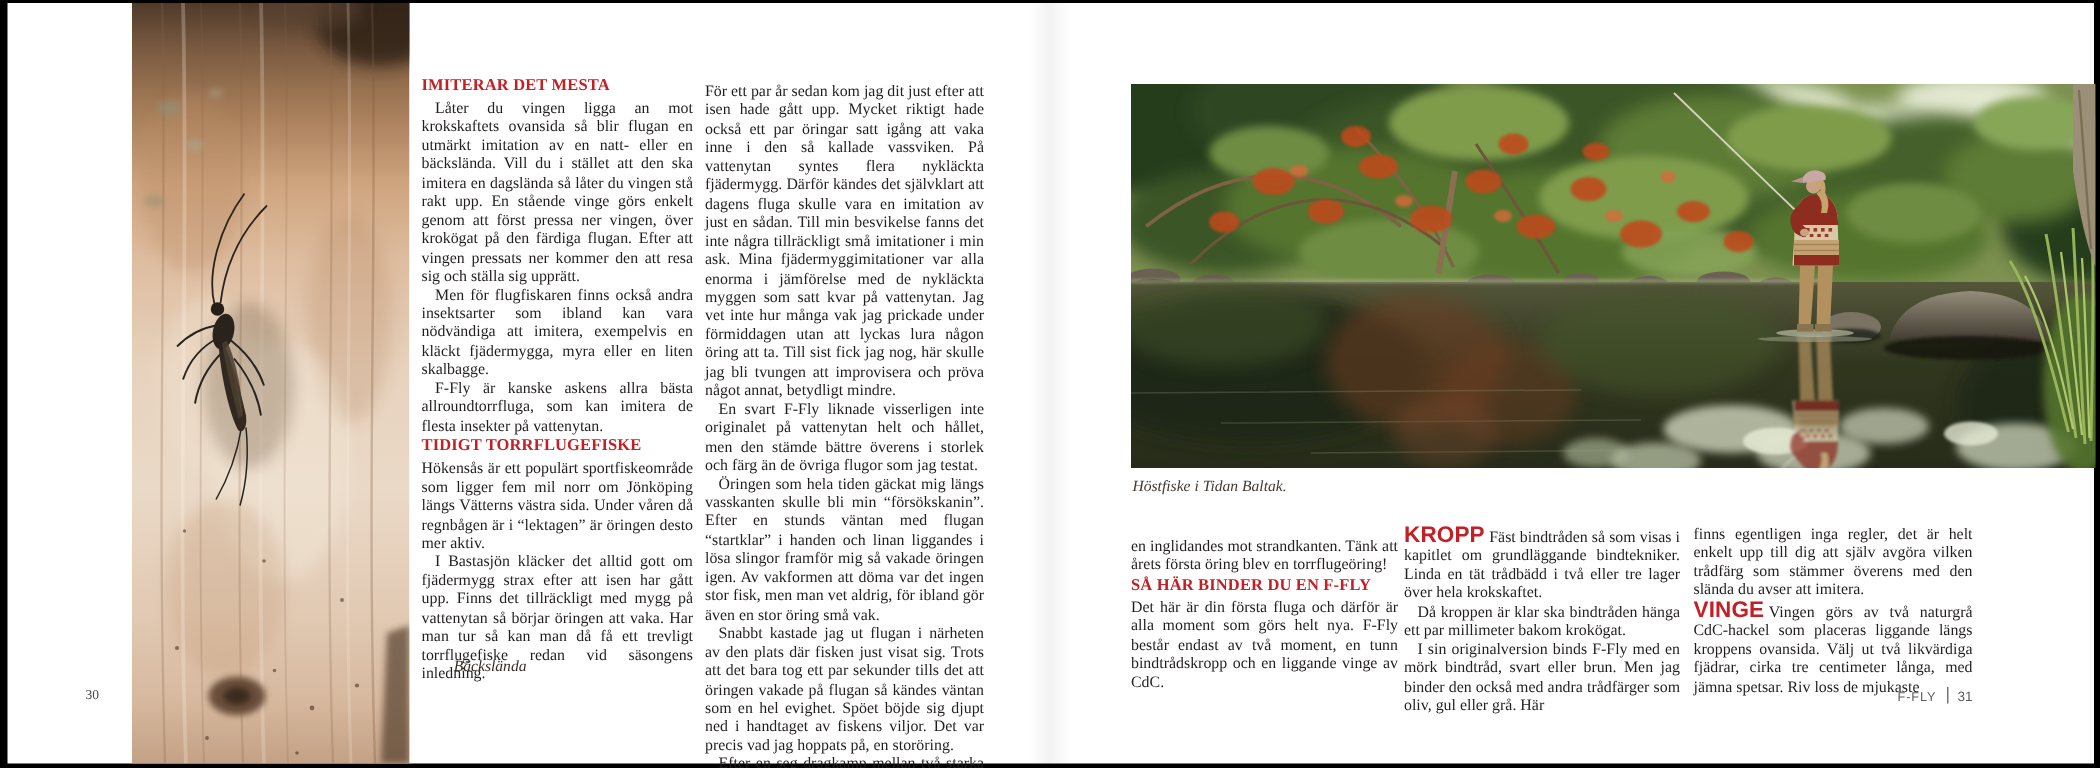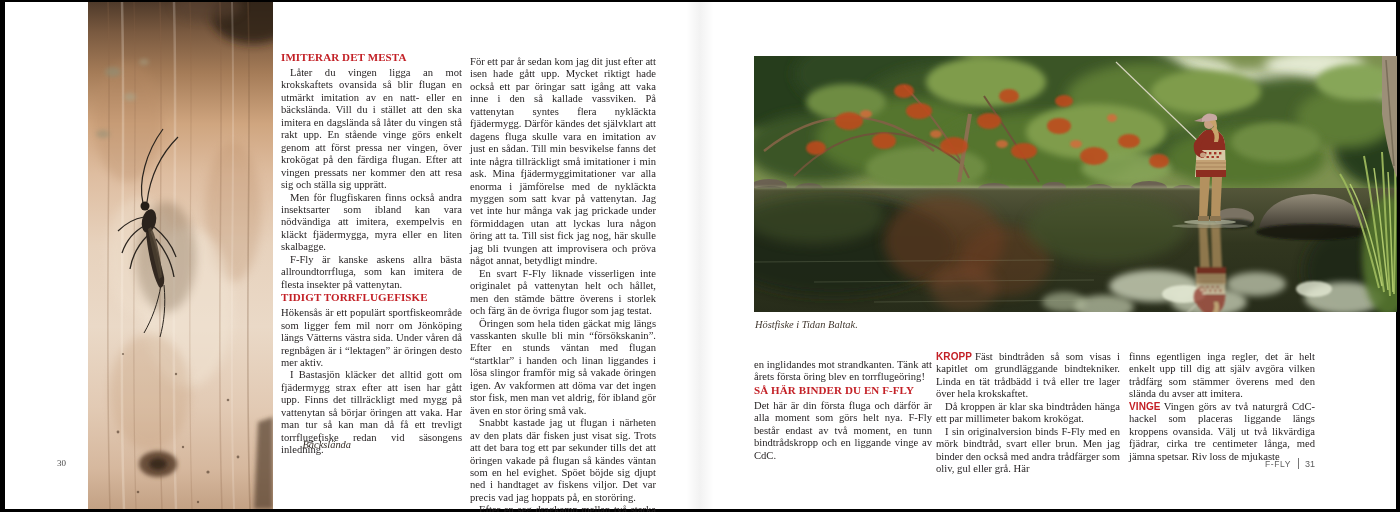--- a/index.html
+++ b/index.html
@@ -33,21 +33,21 @@
   .col3{left:754px;top:359px;width:178px;}
   .col4{left:936px;top:351px;width:184px;}
   .col5{left:1129px;top:351px;width:186px;}
 
   h2.h{
     font-family:Liberation Serif, serif;font-weight:bold;color:var(--red);
     font-size:11px;line-height:13px;letter-spacing:.1px;margin:0 0 3px 0;
   }
   h2.h.h2gap{}
   .lbl{font-family:"Liberation Sans", sans-serif;font-weight:bold;color:var(--red);
-       font-size:10px;letter-spacing:.1px;margin-right:3px;}
+       font-size:15px;letter-spacing:.1px;margin-right:3px;}
 
   .cap{font-style:italic;font-size:10.4px;color:#3c342e;}
   .insect-cap{position:absolute;left:88px;top:437px;width:179px;text-align:right;padding-right:4px;box-sizing:border-box;color:#332b24;}
   .river-cap{position:absolute;left:755px;top:319px;width:300px;text-align:left;color:#42382f;}
 
   .pagenum-left{position:absolute;left:52px;top:458px;width:14px;text-align:right;
     font-size:9px;color:#4a4a4a;}
   .footer-right{position:absolute;left:1165px;top:458px;width:150px;text-align:right;
     font-size:8.5px;color:#5c5c5c;letter-spacing:.6px;font-family:Liberation Sans, sans-serif;}
   .footer-right .vbar{display:inline-block;width:1px;height:11px;background:#777;

